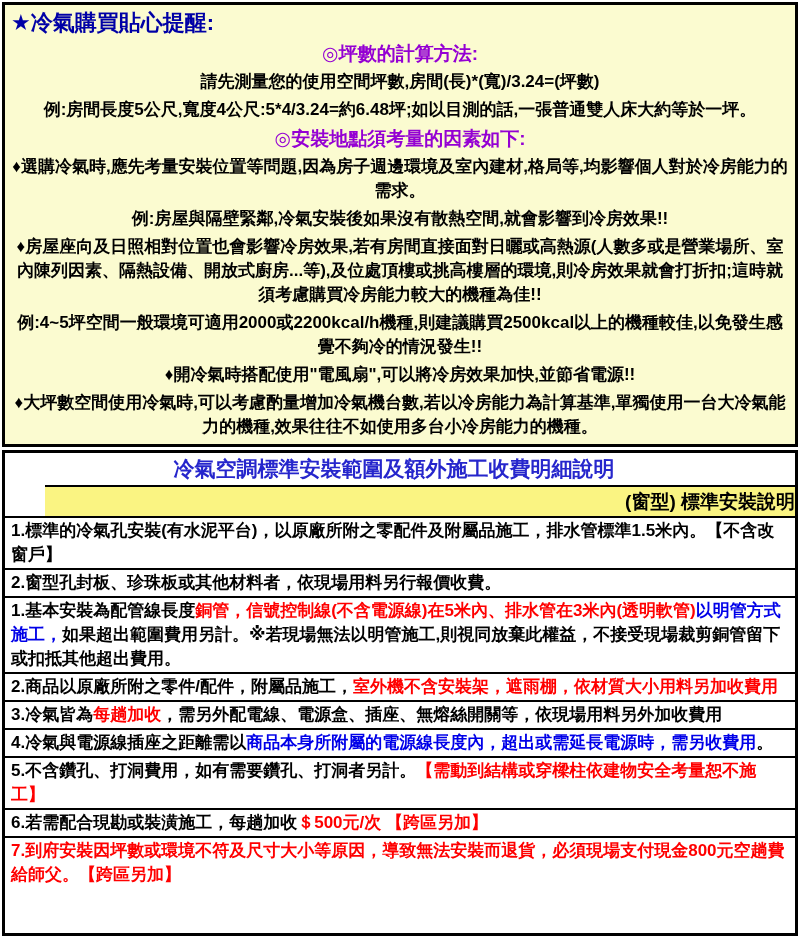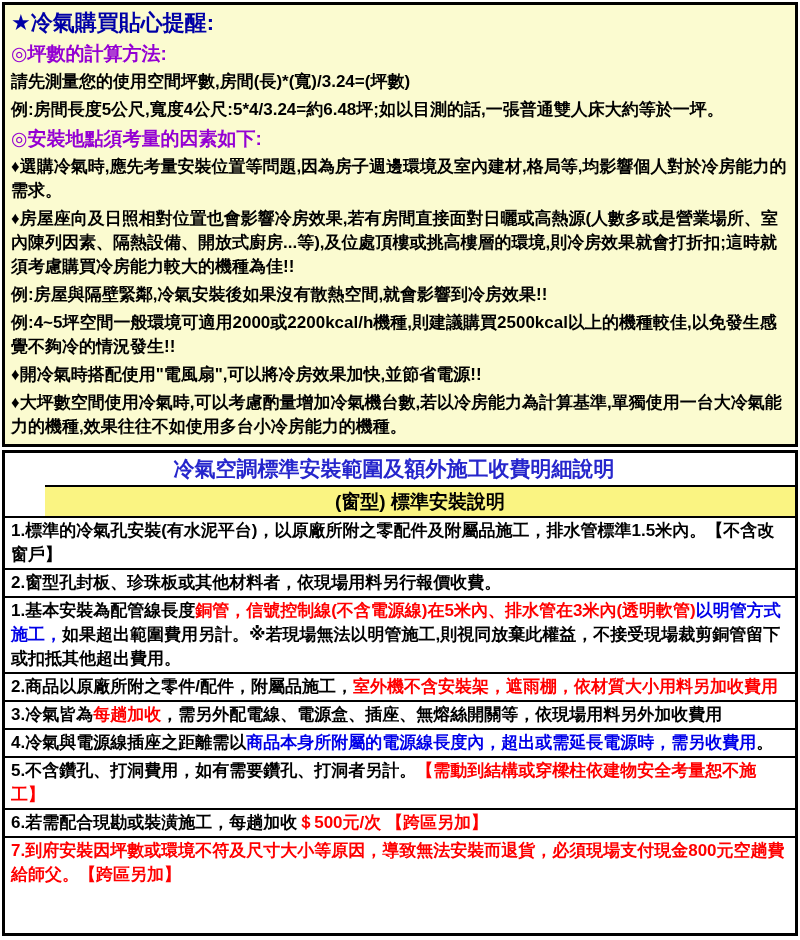--- a/index.html
+++ b/index.html
@@ -21,21 +21,21 @@
     height:445px;
     padding:1px 6px 0 6px;
     overflow:hidden;
   }
   .tips-title{
     font-size:22px;
     line-height:30px;
     color:var(--tips-title-color,#0000a6);
     margin:2px 0 1px 0;
   }
-  .tip-line{margin:0;}
+  .tip-line{margin:0;text-align:center;}
   .tip-line.subhead{
     color:var(--subhead-color,#9400d3);
     font-size:19px;
     line-height:27px;
     padding:1px 0;
   }
   .tip-line.body{
     color:#000;
     font-size:17px;
     line-height:24px;
@@ -54,21 +54,21 @@
   .fees-title{
     text-align:center;
     color:var(--fees-title-color,#2626cc);
     font-size:21px;
     line-height:27px;
     padding:2px 12px 3px 0;
   }
   .fee-band{
     background:var(--band-bg,#faf482);
     border-top:2px solid #000;
-    text-align:center;
+    text-align:right;
     color:#000;
     font-size:19px;
     line-height:25px;
     padding:2px 0;
     margin-left:40px;
   }
   .fee-row{
     border-top:2px solid #000;
     font-size:17px;
     line-height:24px;
@@ -85,22 +85,22 @@
 <div class="page">
 
   <section class="tips-box">
     <h1 class="tips-title">★冷氣購買貼心提醒:</h1>
     <div id="tips-lines">
         <p class="tip-line subhead">◎坪數的計算方法:</p>
         <p class="tip-line body">請先測量您的使用空間坪數,房間(長)*(寬)/3.24=(坪數)</p>
         <p class="tip-line body">例:房間長度5公尺,寬度4公尺:5*4/3.24=約6.48坪;如以目測的話,一張普通雙人床大約等於一坪。</p>
         <p class="tip-line subhead">◎安裝地點須考量的因素如下:</p>
         <p class="tip-line body">♦選購冷氣時,應先考量安裝位置等問題,因為房子週邊環境及室內建材,格局等,均影響個人對於冷房能力的需求。</p>
+        <p class="tip-line body">例:房屋與隔壁緊鄰,冷氣安裝後如果沒有散熱空間,就會影響到冷房效果!!</p>
         <p class="tip-line body">♦房屋座向及日照相對位置也會影響冷房效果,若有房間直接面對日曬或高熱源(人數多或是營業場所、室內陳列因素、隔熱設備、開放式廚房...等),及位處頂樓或挑高樓層的環境,則冷房效果就會打折扣;這時就須考慮購買冷房能力較大的機種為佳!!</p>
-        <p class="tip-line body">例:房屋與隔壁緊鄰,冷氣安裝後如果沒有散熱空間,就會影響到冷房效果!!</p>
         <p class="tip-line body">例:4~5坪空間一般環境可適用2000或2200kcal/h機種,則建議購買2500kcal以上的機種較佳,以免發生感覺不夠冷的情況發生!!</p>
         <p class="tip-line body">♦開冷氣時搭配使用"電風扇",可以將冷房效果加快,並節省電源!!</p>
         <p class="tip-line body">♦大坪數空間使用冷氣時,可以考慮酌量增加冷氣機台數,若以冷房能力為計算基準,單獨使用一台大冷氣能力的機種,效果往往不如使用多台小冷房能力的機種。</p>
         <p class="tip-line body">(如大居家空間會有死角吹不到,與其使用一台冷氣,不如使用二台增強對流,加速冷房效率!!)</p>
       </div>
   </section>
 
   <section class="fees-box">
     <div class="fees-title">冷氣空調標準安裝範圍及額外施工收費明細說明</div>
     <div id="fees-rows">

